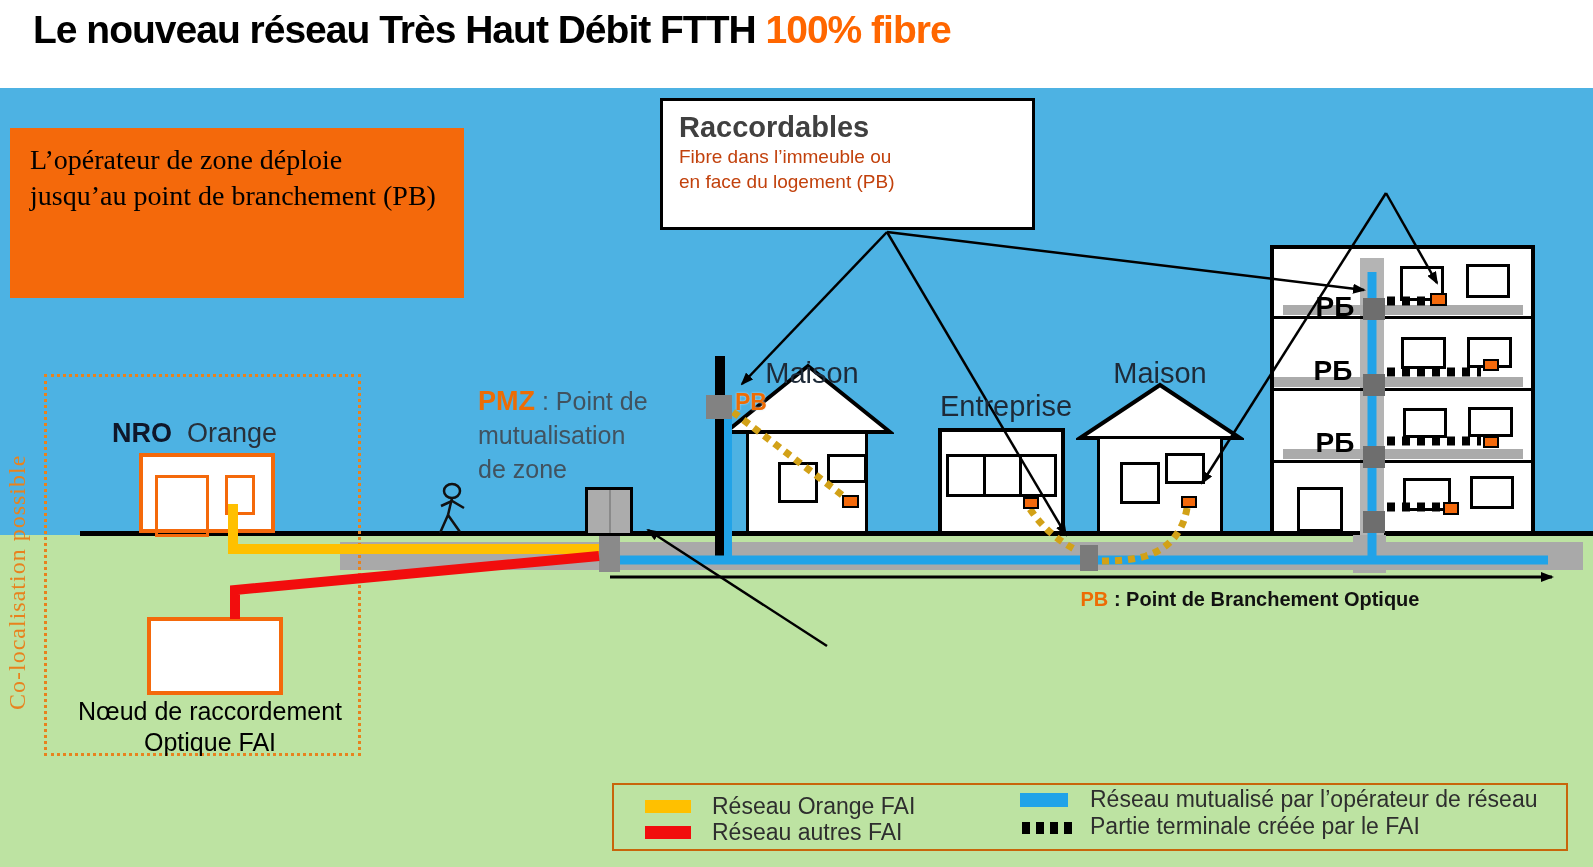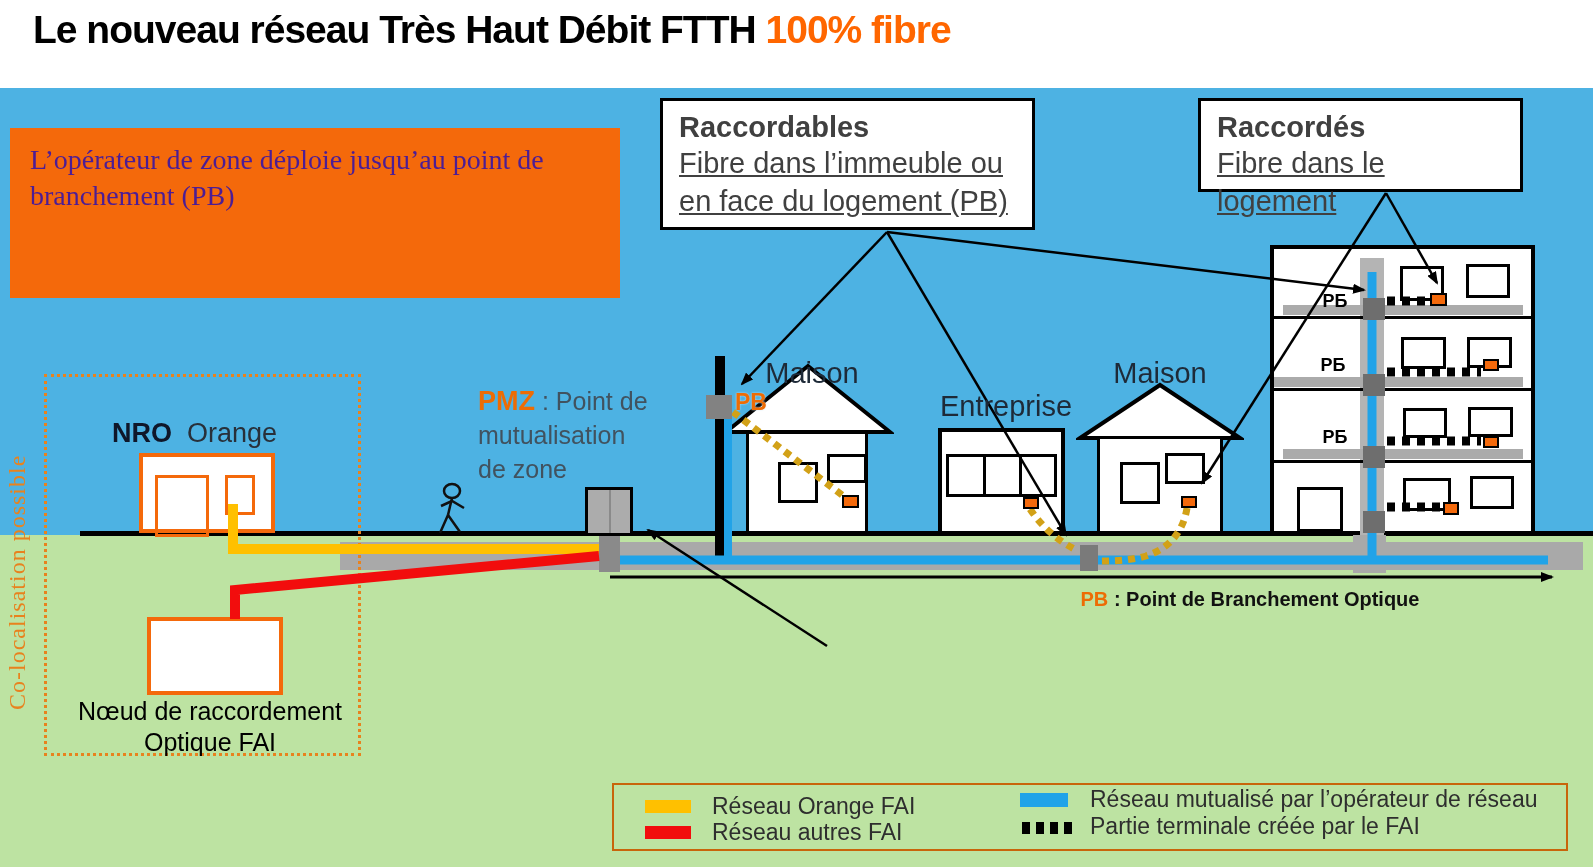--- a/index.html
+++ b/index.html
@@ -9,33 +9,33 @@
   .z1{z-index:1}.z2{z-index:2}.z4{z-index:4}.z6{z-index:6}
   #title{left:33px;top:8px;font-size:39px;font-weight:bold;letter-spacing:-1px;white-space:nowrap;z-index:6;}
   #title .orange{color:#FF6600;}
   #sky{left:0;top:88px;width:1593px;height:447px;background:#4DB2E3;}
   #ground{left:0;top:535px;width:1593px;height:332px;background:#BDE3A2;}
   #horizon{left:80px;top:531px;width:1513px;height:5px;background:#000;}
   #duct{left:340px;top:542px;width:1243px;height:28px;background:#A9A9A9;}
   #coloc-box{left:44px;top:374px;width:311px;height:376px;border:3px dotted #E8821E;}
   #coloc-label{left:4px;top:428px;height:282px;writing-mode:vertical-rl;transform:rotate(180deg);
       font-family:"Liberation Serif",serif;font-size:24px;color:#E8821E;letter-spacing:1px;}
-  #info-box{left:10px;top:128px;width:610px;height:170px;background:#F4690B;color:#4c1d95;
+  #info-box{left:10px;top:128px;width:454px;height:170px;background:#F4690B;color:#000000;
       font-family:"Liberation Serif",serif;font-size:28px;line-height:1.3;padding:14px 20px;box-sizing:border-box;}
   #info-box p{margin:0 0 14px 0;}
   .whitebox{background:#fff;border:3px solid #000;box-sizing:border-box;padding:8px 16px;}
   .callout-title{font-size:29px;font-weight:bold;color:#404040;line-height:1.25;}
-  .callout-body{font-size:29px;color:#404040;line-height:1.3;text-decoration:underline;}
+  .callout-body{font-size:19px;color:#c2410c;line-height:1.3;}
   .orange-building{background:#fff;border:4px solid #F4690B;box-sizing:border-box;}
   .blk-border{background:#fff;border:3px solid #000;box-sizing:border-box;}
   .terminal{background:#F4690B;border:2px solid #000;box-sizing:border-box;}
   .pbbox{background:#6E6E6E;}
   .slab{background:#ABABAB;}
   .floorline{background:#000;}
-  .rb{font-size:18px;font-weight:bold;color:#000;width:42px;text-align:center;}
+  .rb{font-size:28px;font-weight:bold;color:#000;width:42px;text-align:center;}
   .navy{color:#1E2A38;}
   #pmz-label{left:478px;top:383px;width:204px;text-align:left;font-size:25px;color:#41525F;line-height:1.35;}
   #pmz-label .abbr{color:#ED6C05;font-weight:bold;font-size:27px;}
   #pbdef{left:1040px;top:588px;width:420px;text-align:center;font-size:20px;font-weight:bold;color:#111;}
   #pbdef .abbr{color:#ED6C05;}
   #legend{left:612px;top:783px;width:956px;height:68px;border:2px solid #C8650B;box-sizing:border-box;}
   .legend-label{font-size:23px;color:#2E2E2E;white-space:nowrap;}
   .swatch{position:absolute;}
   #nro-label{left:112px;top:418px;width:200px;font-size:27px;white-space:nowrap;}
   #nro-label b{color:#0f172a;}
@@ -152,24 +152,20 @@
 
   <div class="abs z6 rb" style="left:1314px;top:291px;">РБ</div>
   <div class="abs z6 rb" style="left:1312px;top:355px;">РБ</div>
   <div class="abs z6 rb" style="left:1314px;top:427px;">РБ</div>
 
   <div class="abs z4 whitebox" style="left:660px;top:98px;width:375px;height:132px;">
     <div class="callout-title">Raccordables</div>
     <div class="callout-body">Fibre dans l’immeuble ou</div>
     <div class="callout-body">en face du logement (PB)</div>
   </div>
-  <div class="abs z4 whitebox" style="left:1198px;top:98px;width:325px;height:94px;">
-    <div class="callout-title">Raccordés</div>
-    <div class="callout-body">Fibre dans le logement</div>
-  </div>
 
   <div id="pbdef" class="abs z6"><span class="abbr">PB</span><span> : Point de Branchement Optique</span></div>
 
   <div id="legend" class="abs z6"></div>
   <div class="abs z6 swatch" style="left:645px;top:800px;width:46px;height:13px;background:#FFC000;"></div>
   <div class="abs z6 legend-label" style="left:712px;top:793px;">Réseau Orange FAI</div>
   <div class="abs z6 swatch" style="left:645px;top:826px;width:46px;height:13px;background:#F20D0D;"></div>
   <div class="abs z6 legend-label" style="left:712px;top:819px;">Réseau autres FAI</div>
   <div class="abs z6 swatch" style="left:1020px;top:793px;width:48px;height:14px;background:#21A3E8;"></div>
   <div class="abs z6 legend-label" style="left:1090px;top:786px;">Réseau mutualisé par l’opérateur de réseau</div>

